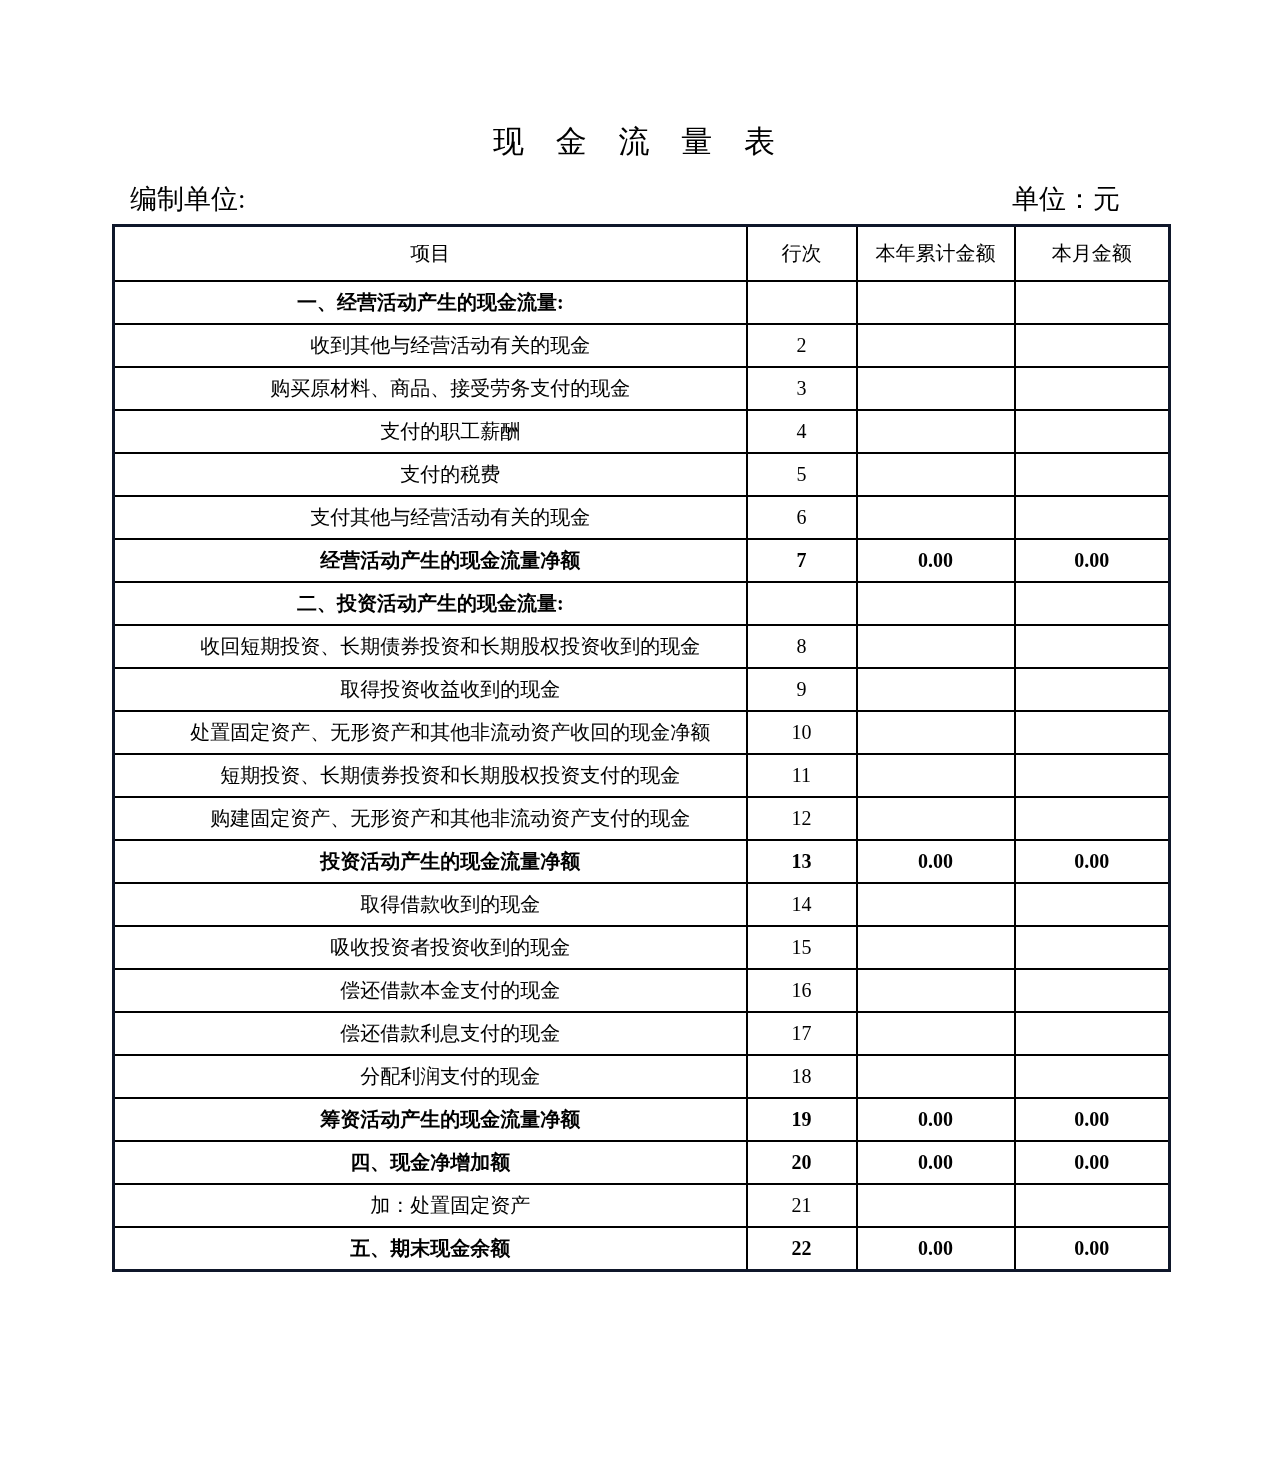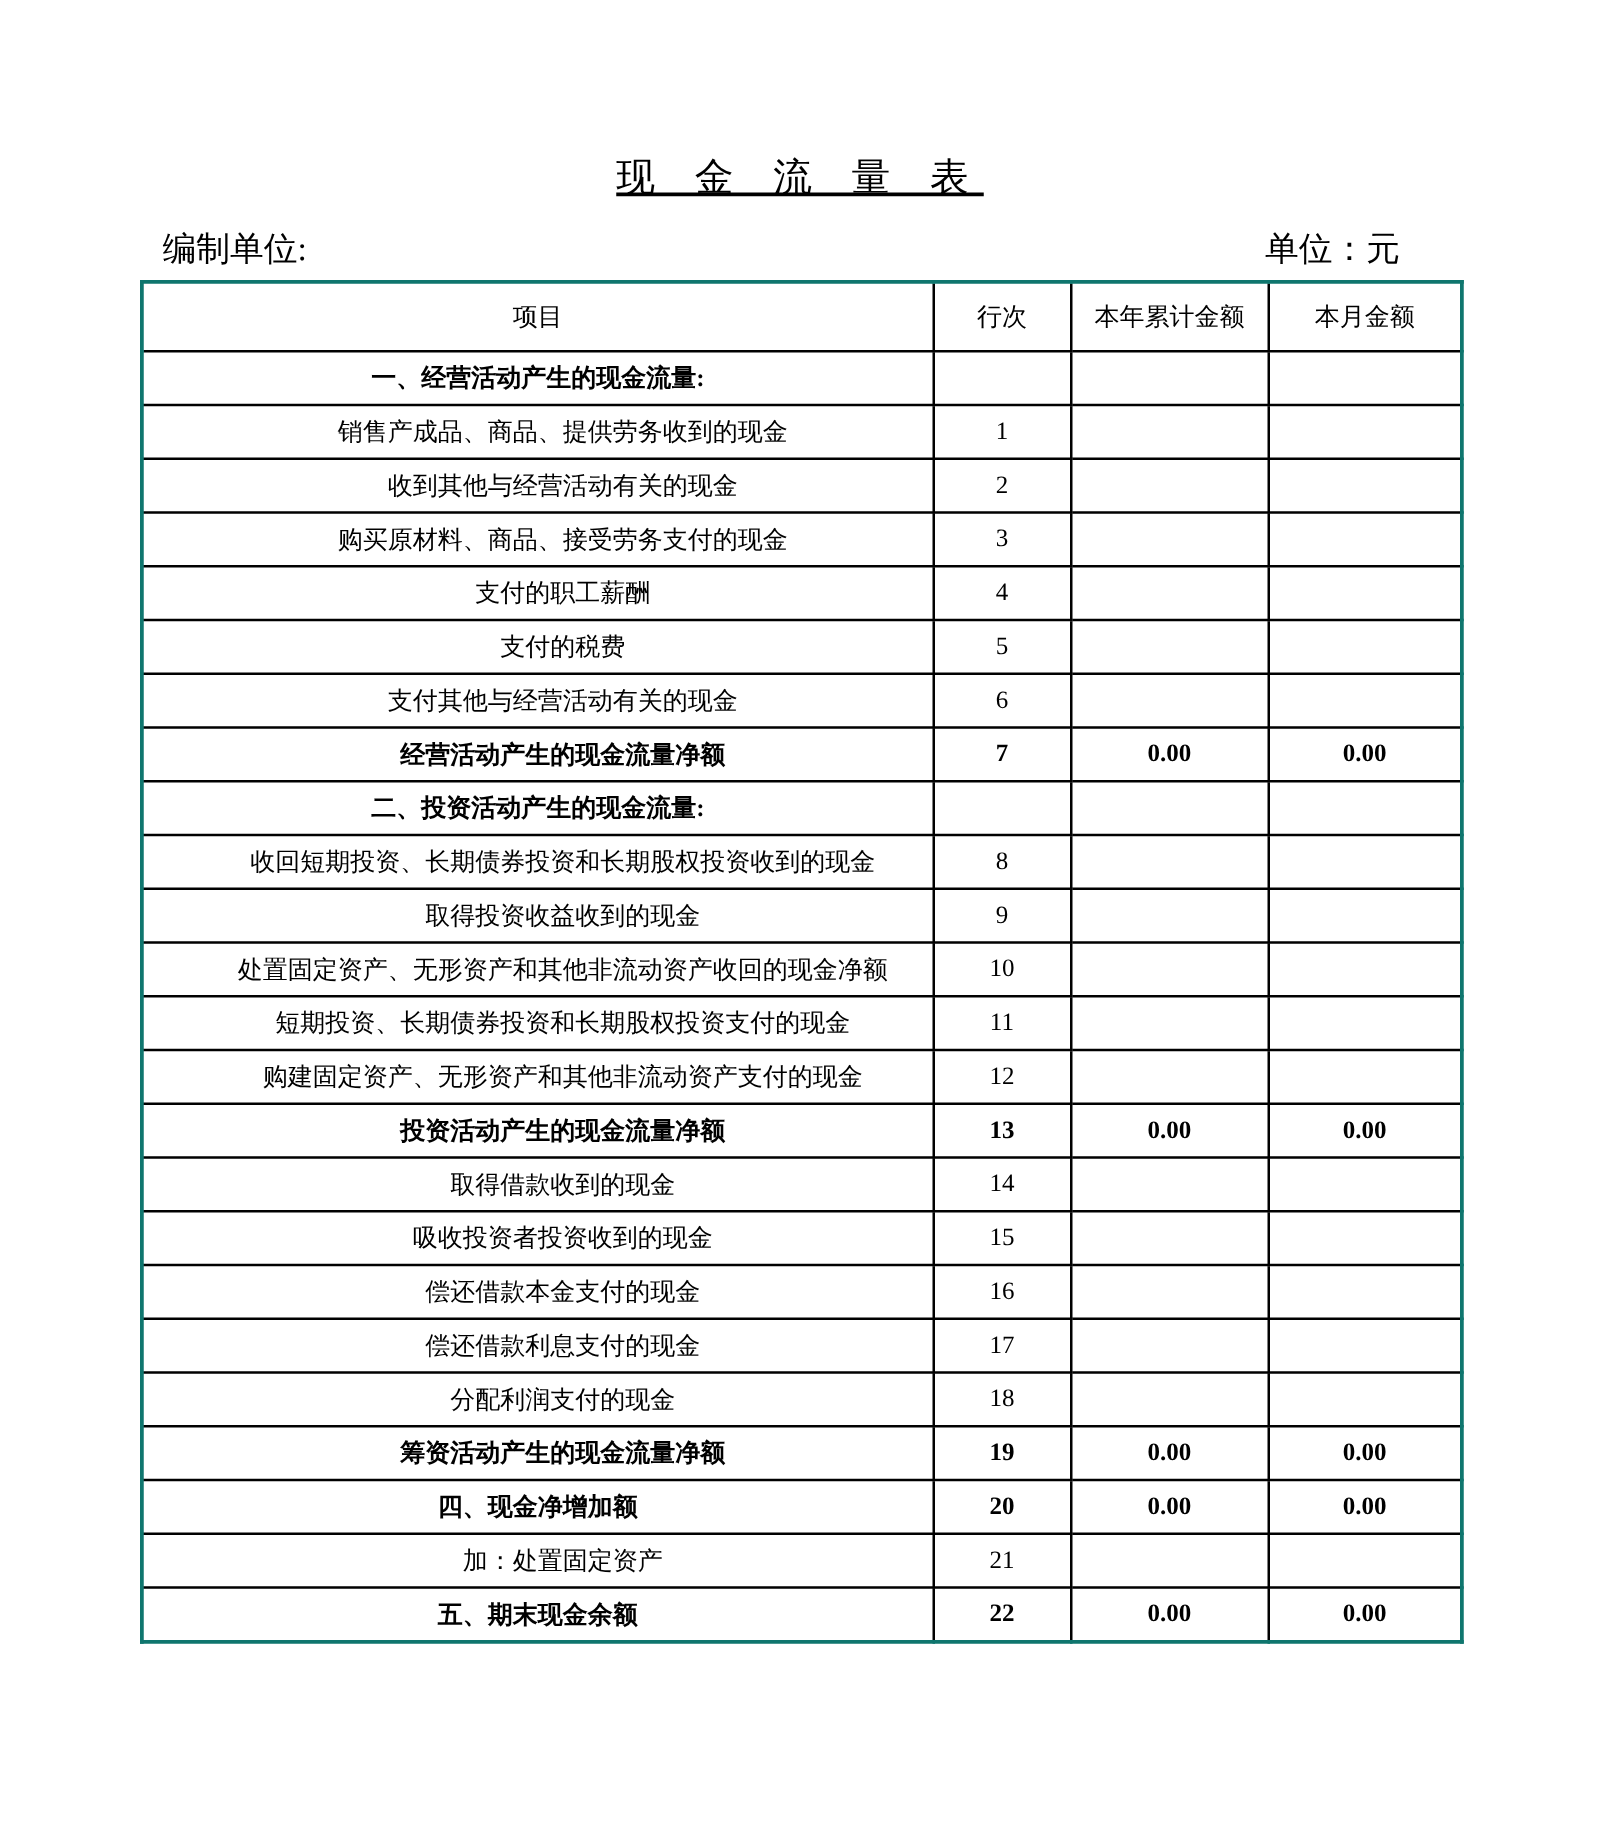--- a/index.html
+++ b/index.html
@@ -18,39 +18,38 @@
   }
   .doc-title {
     margin: 0;
     padding-top: 122px;
     text-align: center;
     font-size: 31px;
     font-weight: normal;
     letter-spacing: 12px;
     line-height: 40px;
     white-space: pre;
-    text-decoration: underline;
   }
   .meta-row {
     width: 1020px;
     margin: 24px auto 0 auto;
     padding: 0 115px 0 115px;
     box-sizing: content-box;
     display: flex;
     justify-content: space-between;
     font-size: 27px;
     line-height: 26px;
   }
   .meta-right { padding-right: 30px; }
   table.cf-table {
     border-collapse: collapse;
     table-layout: fixed;
     margin: 12px 0 0 112px;
     width: 1056px;
-    border: 3px solid #0f766e;
+    border: 3px solid #0f172a;
   }
   table.cf-table th,
   table.cf-table td {
     border: 2px solid #000000;
     font-size: 20px;
     font-weight: normal;
     padding: 0;
     overflow: hidden;
     white-space: nowrap;
   }
@@ -95,26 +94,20 @@
       </tr>
     </thead>
     <tbody id="cf-body">
         <tr class="bold">
           <td class="item-cell">一、经营活动产生的现金流量:</td>
           <td class="line-cell">&nbsp;</td>
           <td class="year-cell">&nbsp;</td>
           <td class="month-cell">&nbsp;</td>
         </tr>
         <tr>
-          <td class="item-cell indent">销售产成品、商品、提供劳务收到的现金</td>
-          <td class="line-cell">1</td>
-          <td class="year-cell">&nbsp;</td>
-          <td class="month-cell">&nbsp;</td>
-        </tr>
-        <tr>
           <td class="item-cell indent">收到其他与经营活动有关的现金</td>
           <td class="line-cell">2</td>
           <td class="year-cell">&nbsp;</td>
           <td class="month-cell">&nbsp;</td>
         </tr>
         <tr>
           <td class="item-cell indent">购买原材料、商品、接受劳务支付的现金</td>
           <td class="line-cell">3</td>
           <td class="year-cell">&nbsp;</td>
           <td class="month-cell">&nbsp;</td>

